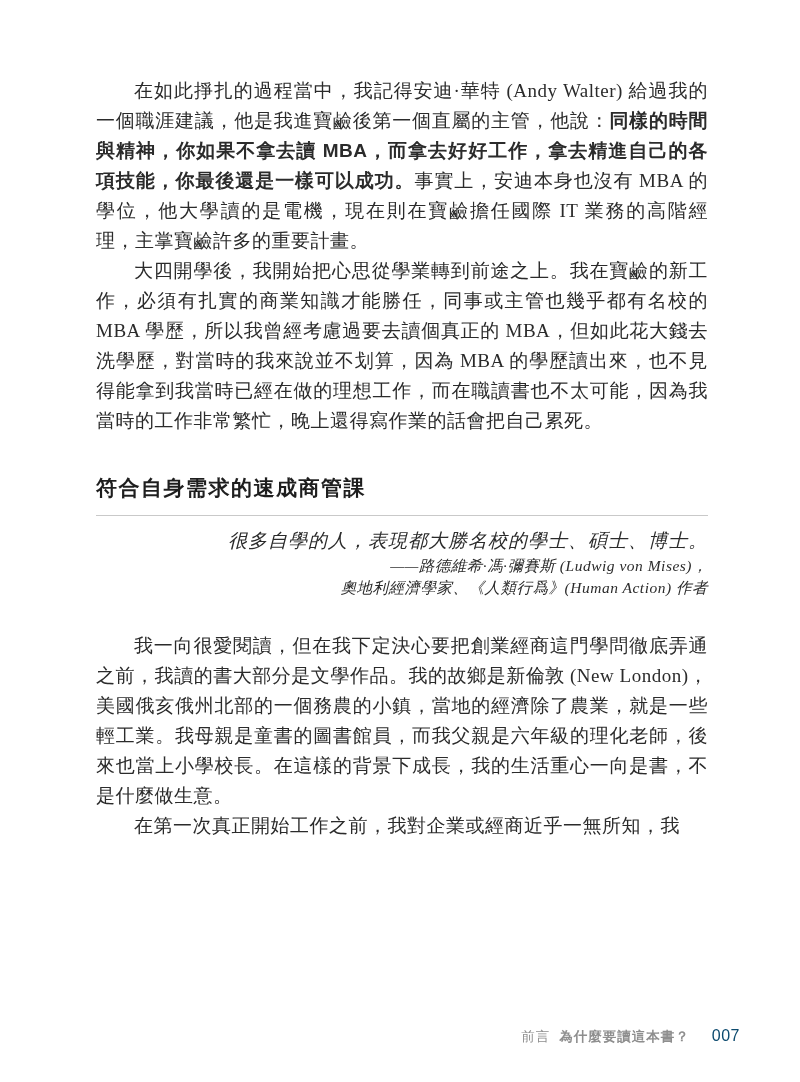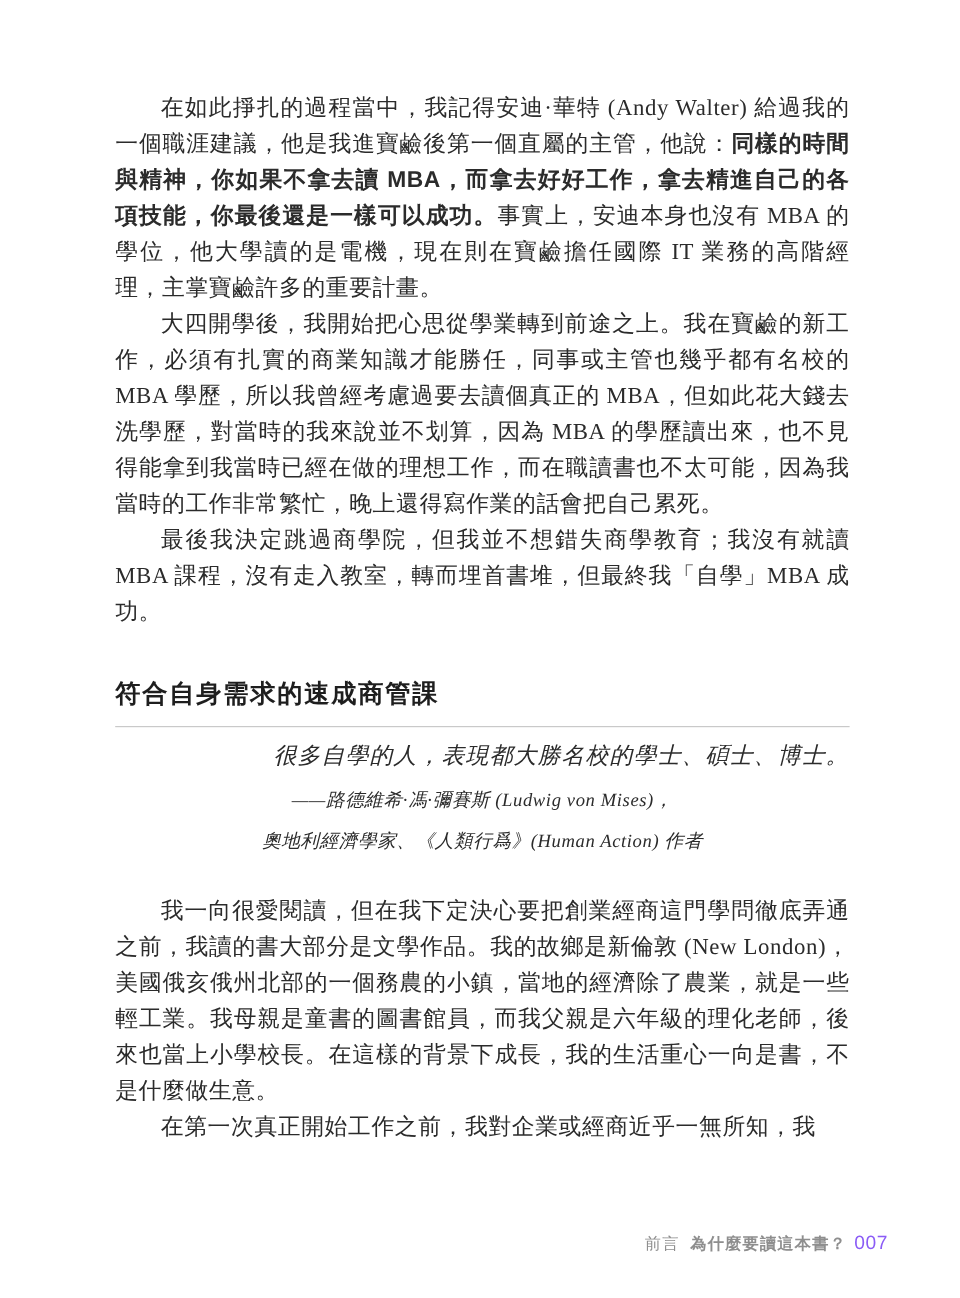--- a/index.html
+++ b/index.html
@@ -51,57 +51,56 @@
     font-size: 19px;
     font-style: italic;
     letter-spacing: 1px;
     margin-top: 11px;
     line-height: 28px;
     text-align: right;
   }
   .epigraph-attribution {
     font-size: 15.5px;
     font-style: italic;
-    text-align: center;
-    margin-top: 12px;
+    text-align: right;
+    margin-top: 0;
     letter-spacing: 0.5px;
     line-height: 22px;
   }
   .first-after-section {
     margin-top: 32px;
   }
   .page-footer {
     position: absolute;
     right: 60px;
     bottom: 36px;
     font-family: "Liberation Sans", "DejaVu Sans", sans-serif;
     font-size: 13.5px;
     color: #8e8e8e;
     letter-spacing: 1px;
     white-space: nowrap;
   }
   .footer-title { margin-left: 9px; font-weight: bold; }
   .footer-page-number {
-    margin-left: 6px;
-    color: #8b5cf6;
+    margin-left: 22px;
+    color: #0c4a6e;
     font-size: 16px;
     letter-spacing: 0.5px;
   }
 </style>
 </head>
 <body>
 
 <div class="page">
   <main class="content">
 
     <p class="body-para"><span>在如此掙扎的過程當中，我記得安迪·華特 (Andy Walter) 給過我的一個職涯建議，他是我進寶鹼後第一個直屬的主管，他說：</span><span class="bold-emphasis">同樣的時間與精神，你如果不拿去讀 MBA，而拿去好好工作，拿去精進自己的各項技能，你最後還是一樣可以成功。</span><span>事實上，安迪本身也沒有 MBA 的學位，他大學讀的是電機，現在則在寶鹼擔任國際 IT 業務的高階經理，主掌寶鹼許多的重要計畫。</span></p>
 
     <p class="body-para">大四開學後，我開始把心思從學業轉到前途之上。我在寶鹼的新工作，必須有扎實的商業知識才能勝任，同事或主管也幾乎都有名校的 MBA 學歷，所以我曾經考慮過要去讀個真正的 MBA，但如此花大錢去洗學歷，對當時的我來說並不划算，因為 MBA 的學歷讀出來，也不見得能拿到我當時已經在做的理想工作，而在職讀書也不太可能，因為我當時的工作非常繁忙，晚上還得寫作業的話會把自己累死。</p>
 
-    <p class="body-para">最後我決定跳過商學院，但我並不想錯失商學教育；我沒有就讀 MBA 課程，沒有走入教室，轉而埋首書堆，但最終我「自學」MBA 成功。</p>
 
     <h2 class="section-heading">符合自身需求的速成商管課</h2>
 
     <hr class="heading-rule">
 
     <p class="epigraph-quote">很多自學的人，表現都大勝名校的學士、碩士、博士。</p>
 
     <p class="epigraph-attribution">——路德維希·馮·彌賽斯 (Ludwig von Mises)，</p>
 
     <p class="epigraph-attribution">奧地利經濟學家、《人類行爲》(Human Action) 作者</p>

